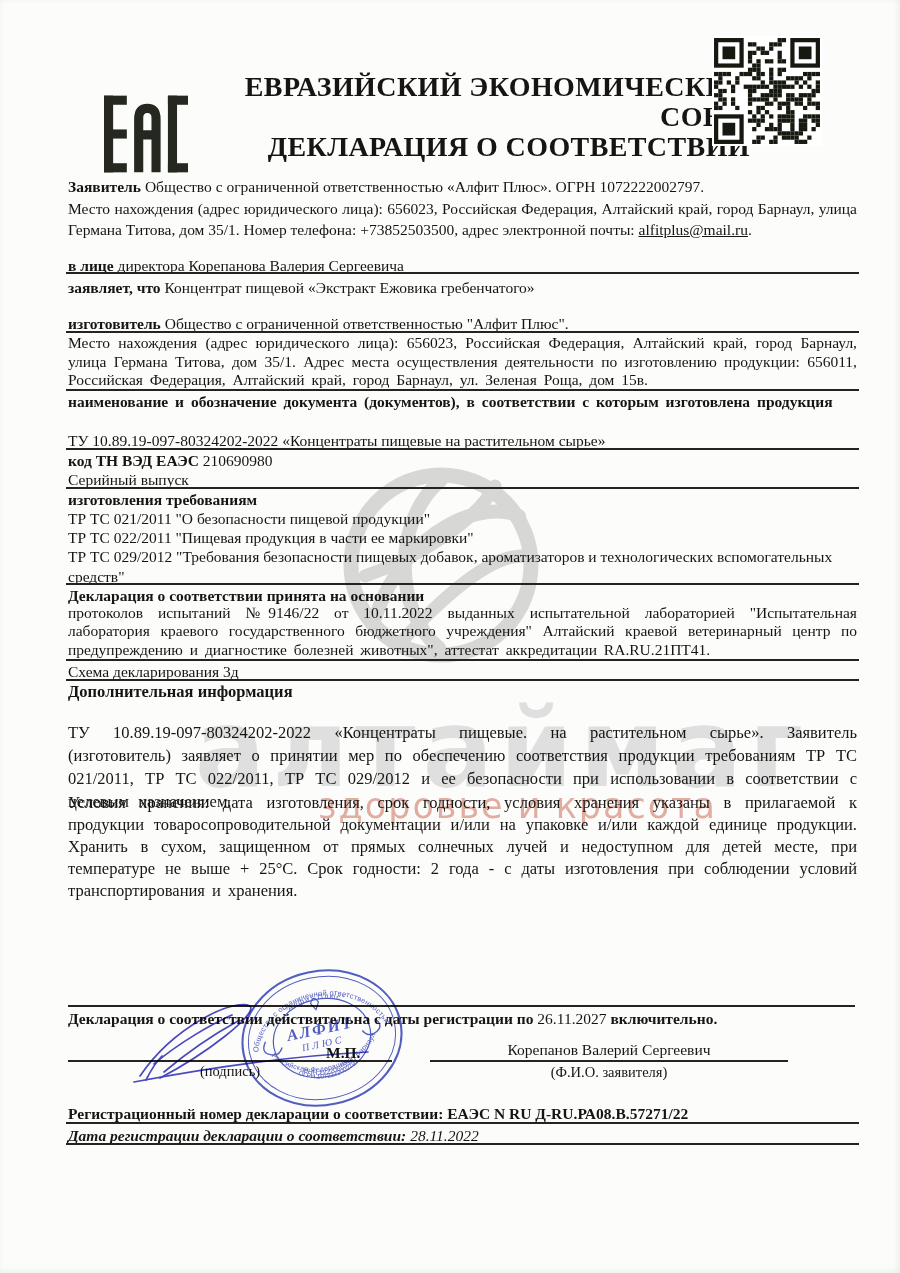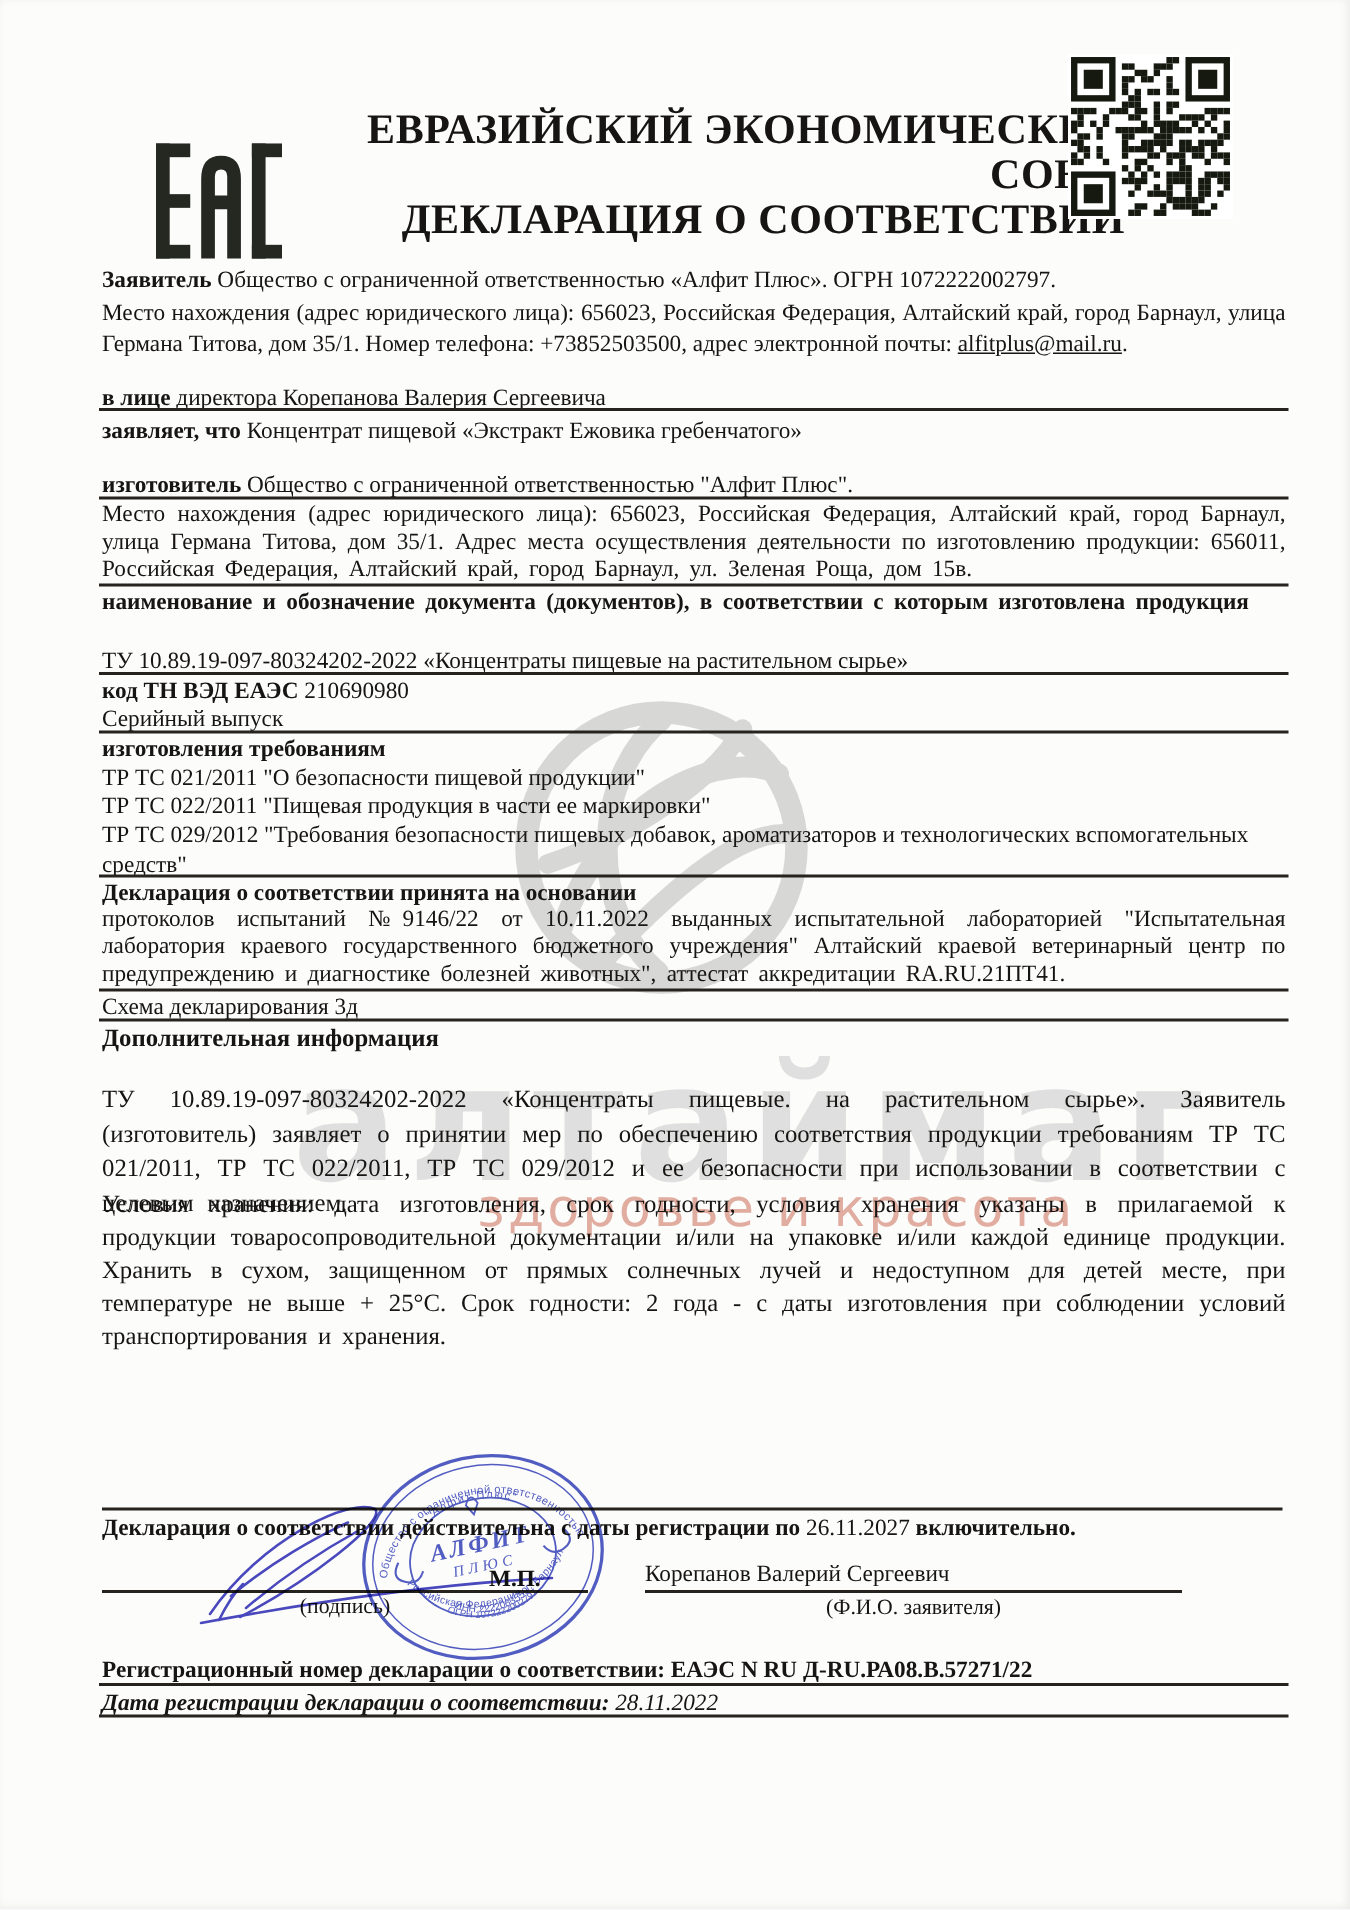--- a/index.html
+++ b/index.html
@@ -329,21 +329,21 @@
   <div class="abs t big wide" style="left:68px;top:701px;width:789px;line-height:23px;">ТУ 10.89.19-097-80324202-2022 «Концентраты пищевые. на растительном сырье». Заявитель (изготовитель) заявляет о принятии мер по обеспечению соответствия продукции требованиям ТР ТС 021/2011, ТР ТС 022/2011, ТР ТС 029/2012 и ее безопасности при использовании в соответствии с целевым назначением.</div>
   <div class="abs t big midwide" style="left:68px;top:792px;width:789px;line-height:22px;">Условия хранения: дата изготовления, срок годности, условия хранения указаны в прилагаемой к продукции товаросопроводительной документации и/или на упаковке и/или каждой единице продукции. Хранить в сухом, защищенном от прямых солнечных лучей и недоступном для детей месте, при температуре не выше + 25°С. Срок годности: 2 года - с даты изготовления при соблюдении условий транспортирования и хранения.</div>
 
   <div class="hr" style="left:68px;top:1005px;width:787px;"></div>
   <div class="abs t" style="left:68px;top:1009px;width:789px;"><b class="b">Декларация о соответствии действительна с даты регистрации по</b> <span>26.11.2027</span> <b class="b">включительно.</b></div>
 
   <div class="hr" style="left:68px;top:1060px;width:324px;"></div>
   <div class="hr" style="left:430px;top:1060px;width:358px;"></div>
 
   <div class="abs cap" style="left:160px;top:1063px;width:140px;">(подпись)</div>
-  <div class="abs t" style="left:430px;top:1040px;width:358px;">Корепанов Валерий Сергеевич</div>
+  <div class="abs t" style="left:430px;top:1040px;width:358px;text-align:center;">Корепанов Валерий Сергеевич</div>
   <div class="abs cap" style="left:430px;top:1064px;width:358px;">(Ф.И.О. заявителя)</div>
 
   <div class="abs t b" style="left:68px;top:1104px;width:789px;"><b>Регистрационный номер декларации о соответствии:</b> <span>ЕАЭС N RU Д-RU.РА08.В.57271/22</span></div>
   <div class="hr" style="left:66px;top:1122px;width:793px;"></div>
 
   <div class="abs t" style="left:68px;top:1126px;width:789px;font-style:italic;"><b class="b">Дата регистрации декларации о соответствии:</b> <span>28.11.2022</span></div>
   <div class="hr" style="left:66px;top:1143px;width:793px;"></div>
 
   <svg class="sig" viewBox="0 0 270 90">
     <g fill="none" stroke="#4a49c0" stroke-width="1.7" stroke-linecap="round">

